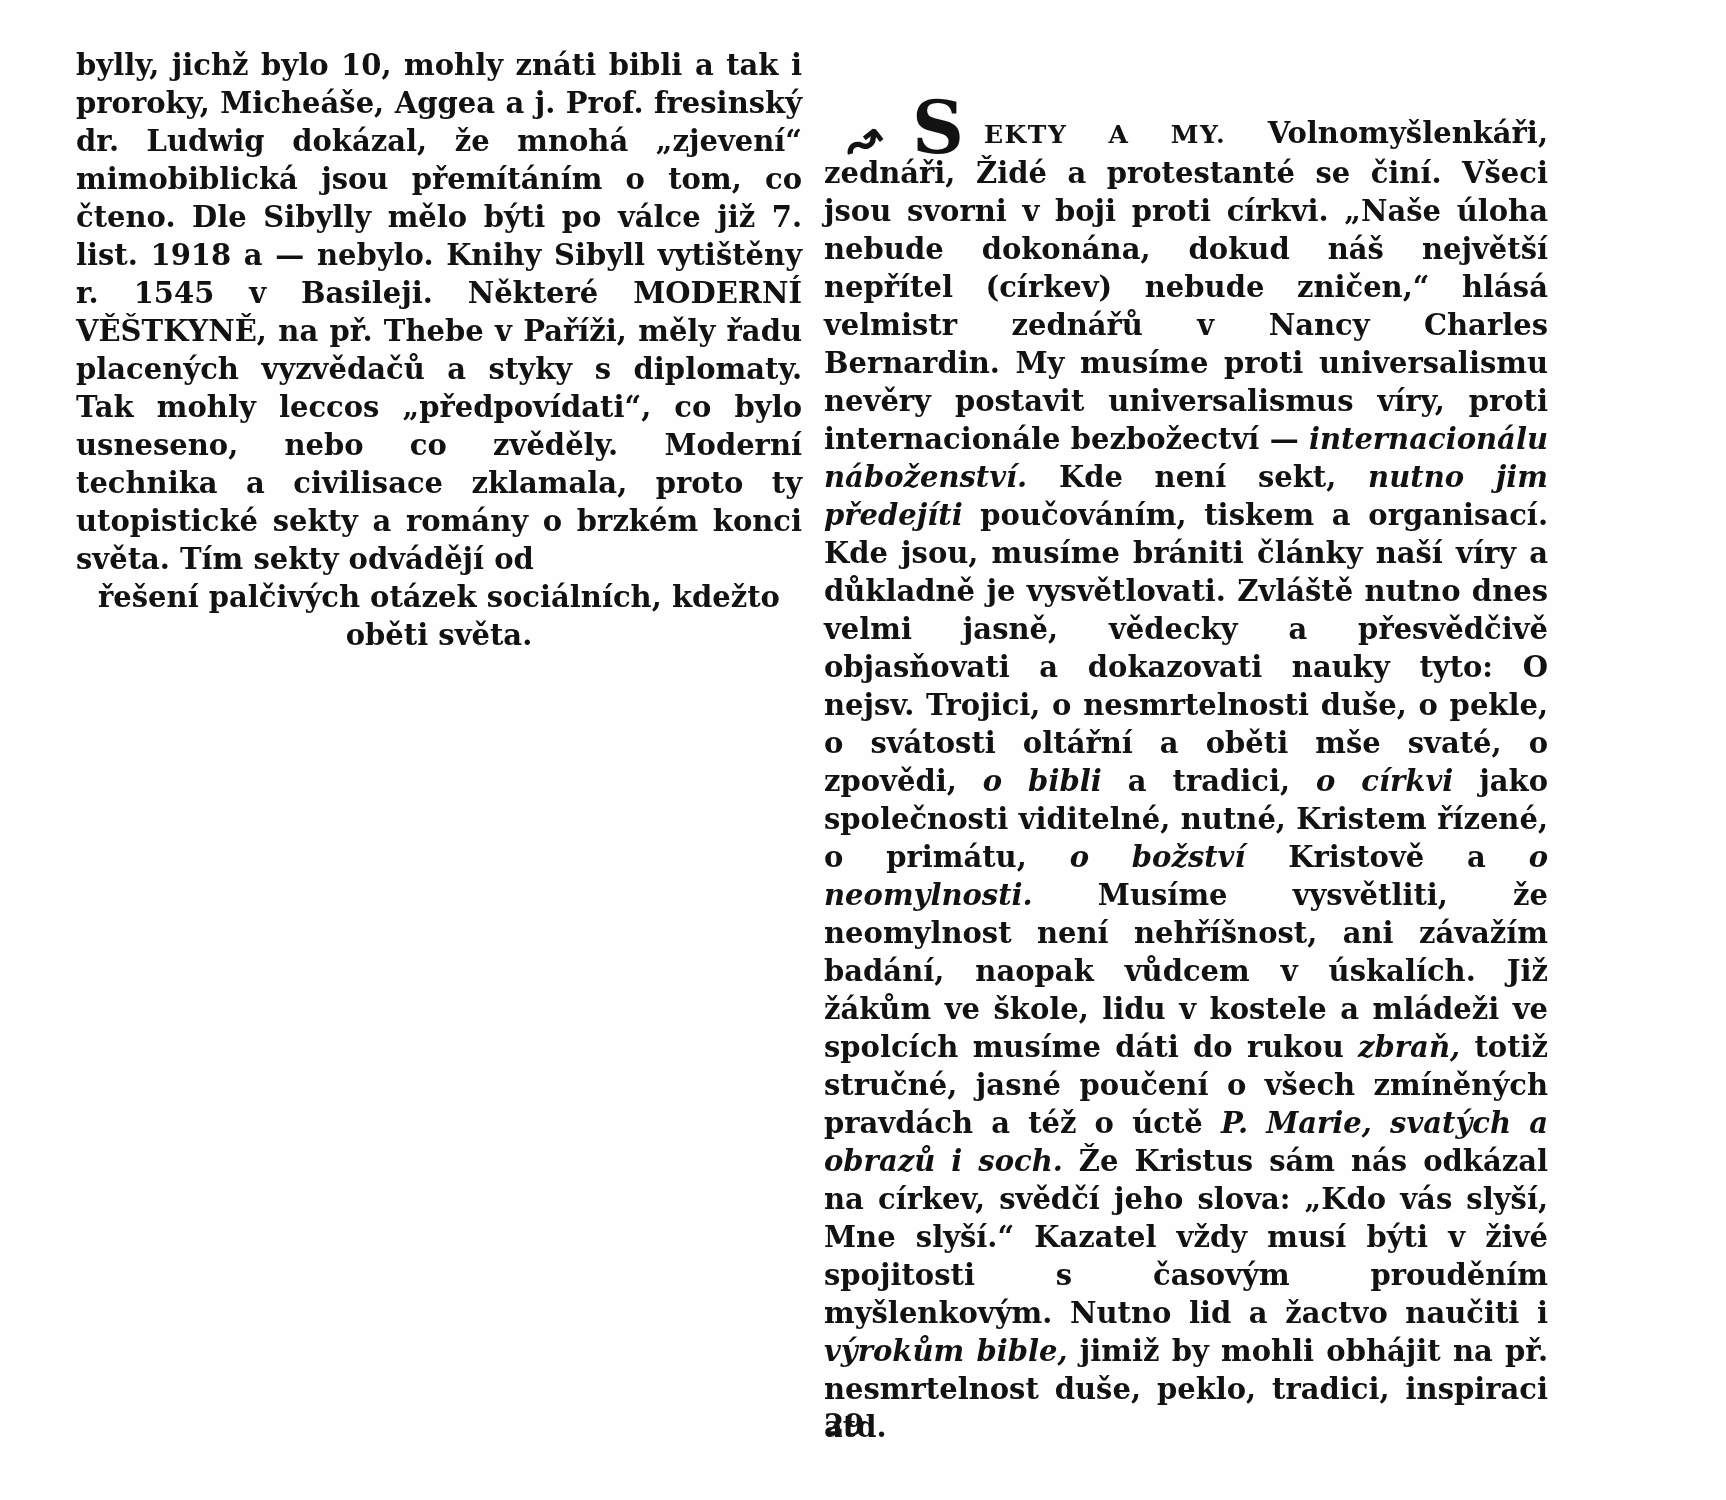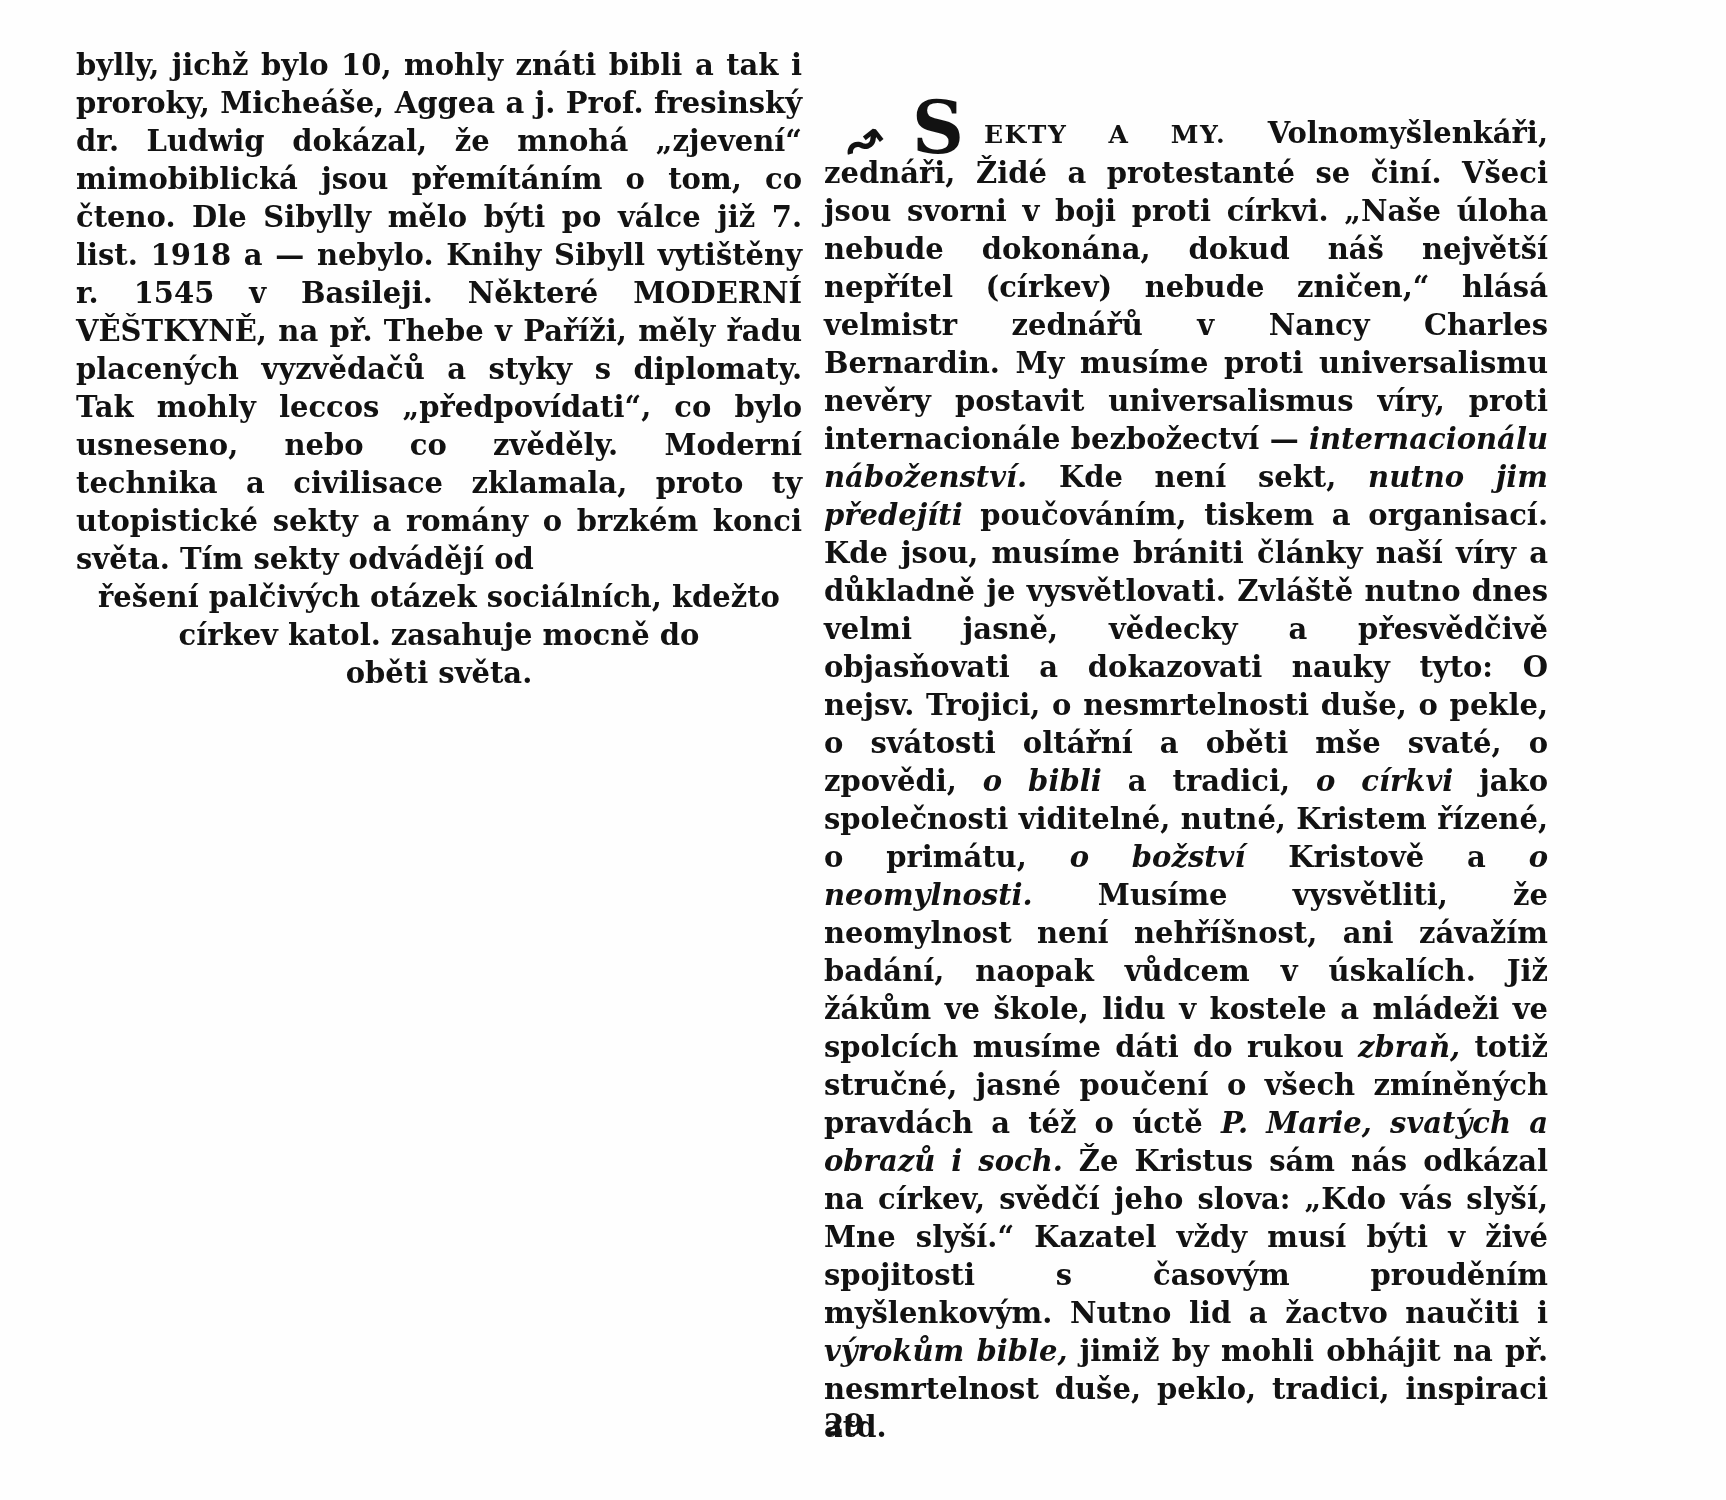--- a/index.html
+++ b/index.html
@@ -77,21 +77,20 @@
 </style>
 </head>
 <body>
 
 <div class="page">
 
   <div class="column col-left">
     <p class="justified">bylly, jichž bylo 10, mohly znáti bibli a tak i proroky, Micheáše, Aggea a j. Prof. fresinský dr. Ludwig dokázal, že mnohá „zjevení“ mimobiblická jsou přemítáním o tom, co čteno. Dle Sibylly mělo býti po válce již 7. list. 1918 a — nebylo. Knihy Sibyll vytištěny r. 1545 v Basileji. Některé MODERNÍ VĚŠTKYNĚ, na př. Thebe v Paříži, měly řadu placených vyzvědačů a styky s diplomaty. Tak mohly leccos „předpovídati“, co bylo usneseno, nebo co zvěděly. Moderní technika a civilisace zklamala, proto ty utopistické sekty a romány o brzkém konci světa. Tím sekty odvádějí od</p>
     <div class="centered-block">
       <div class="centered-line">řešení palčivých otázek sociálních, kdežto</div>
-      <div class="centered-line">církev katol. zasahuje mocně do</div>
       <div class="centered-line">oběti světa.</div>
     </div>
   </div>
 
   <div class="column col-right">
     <p class="right-par">
       <span class="ornament">↝</span>
       <span class="initial-cap">S</span><span><span class="seg caps">EKTY A MY. </span><span class="seg normal">Volnomyšlenkáři, zednáři, Židé a protestanté se činí. Všeci jsou svorni v boji proti církvi. „Naše úloha nebude dokonána, dokud náš největší nepřítel (církev) nebude zničen,“ hlásá velmistr zednářů v Nancy Charles Bernardin. My musíme proti universalismu nevěry postavit universalismus víry, proti internacionále bezbožectví — </span><span class="seg italic">internacionálu náboženství.</span><span class="seg normal"> Kde není sekt, </span><span class="seg italic">nutno jim předejíti</span><span class="seg normal"> poučováním, tiskem a organisací. Kde jsou, musíme brániti články naší víry a důkladně je vysvětlovati. Zvláště nutno dnes velmi jasně, vědecky a přesvědčivě objasňovati a dokazovati nauky tyto: O nejsv. Trojici, o nesmrtelnosti duše, o pekle, o svátosti oltářní a oběti mše svaté, o zpovědi, </span><span class="seg italic">o bibli</span><span class="seg normal"> a tradici, </span><span class="seg italic">o církvi</span><span class="seg normal"> jako společnosti viditelné, nutné, Kristem řízené, o primátu, </span><span class="seg italic">o božství</span><span class="seg normal"> Kristově a </span><span class="seg italic">o neomylnosti.</span><span class="seg normal"> Musíme vysvětliti, že neomylnost není nehříšnost, ani závažím badání, naopak vůdcem v úskalích. Již žákům ve škole, lidu v kostele a mládeži ve spolcích musíme dáti do rukou </span><span class="seg italic">zbraň,</span><span class="seg normal"> totiž stručné, jasné poučení o všech zmíněných pravdách a též o úctě </span><span class="seg italic">P. Marie, svatých a obrazů i soch.</span><span class="seg normal"> Že Kristus sám nás odkázal na církev, svědčí jeho slova: „Kdo vás slyší, Mne slyší.“ Kazatel vždy musí býti v živé spojitosti s časovým prouděním myšlenkovým. Nutno lid a žactvo naučiti i </span><span class="seg italic">výrokům bible,</span><span class="seg normal"> jimiž by mohli obhájit na př. nesmrtelnost duše, peklo, tradici, inspiraci atd.</span></span>
     </p>
   </div>

